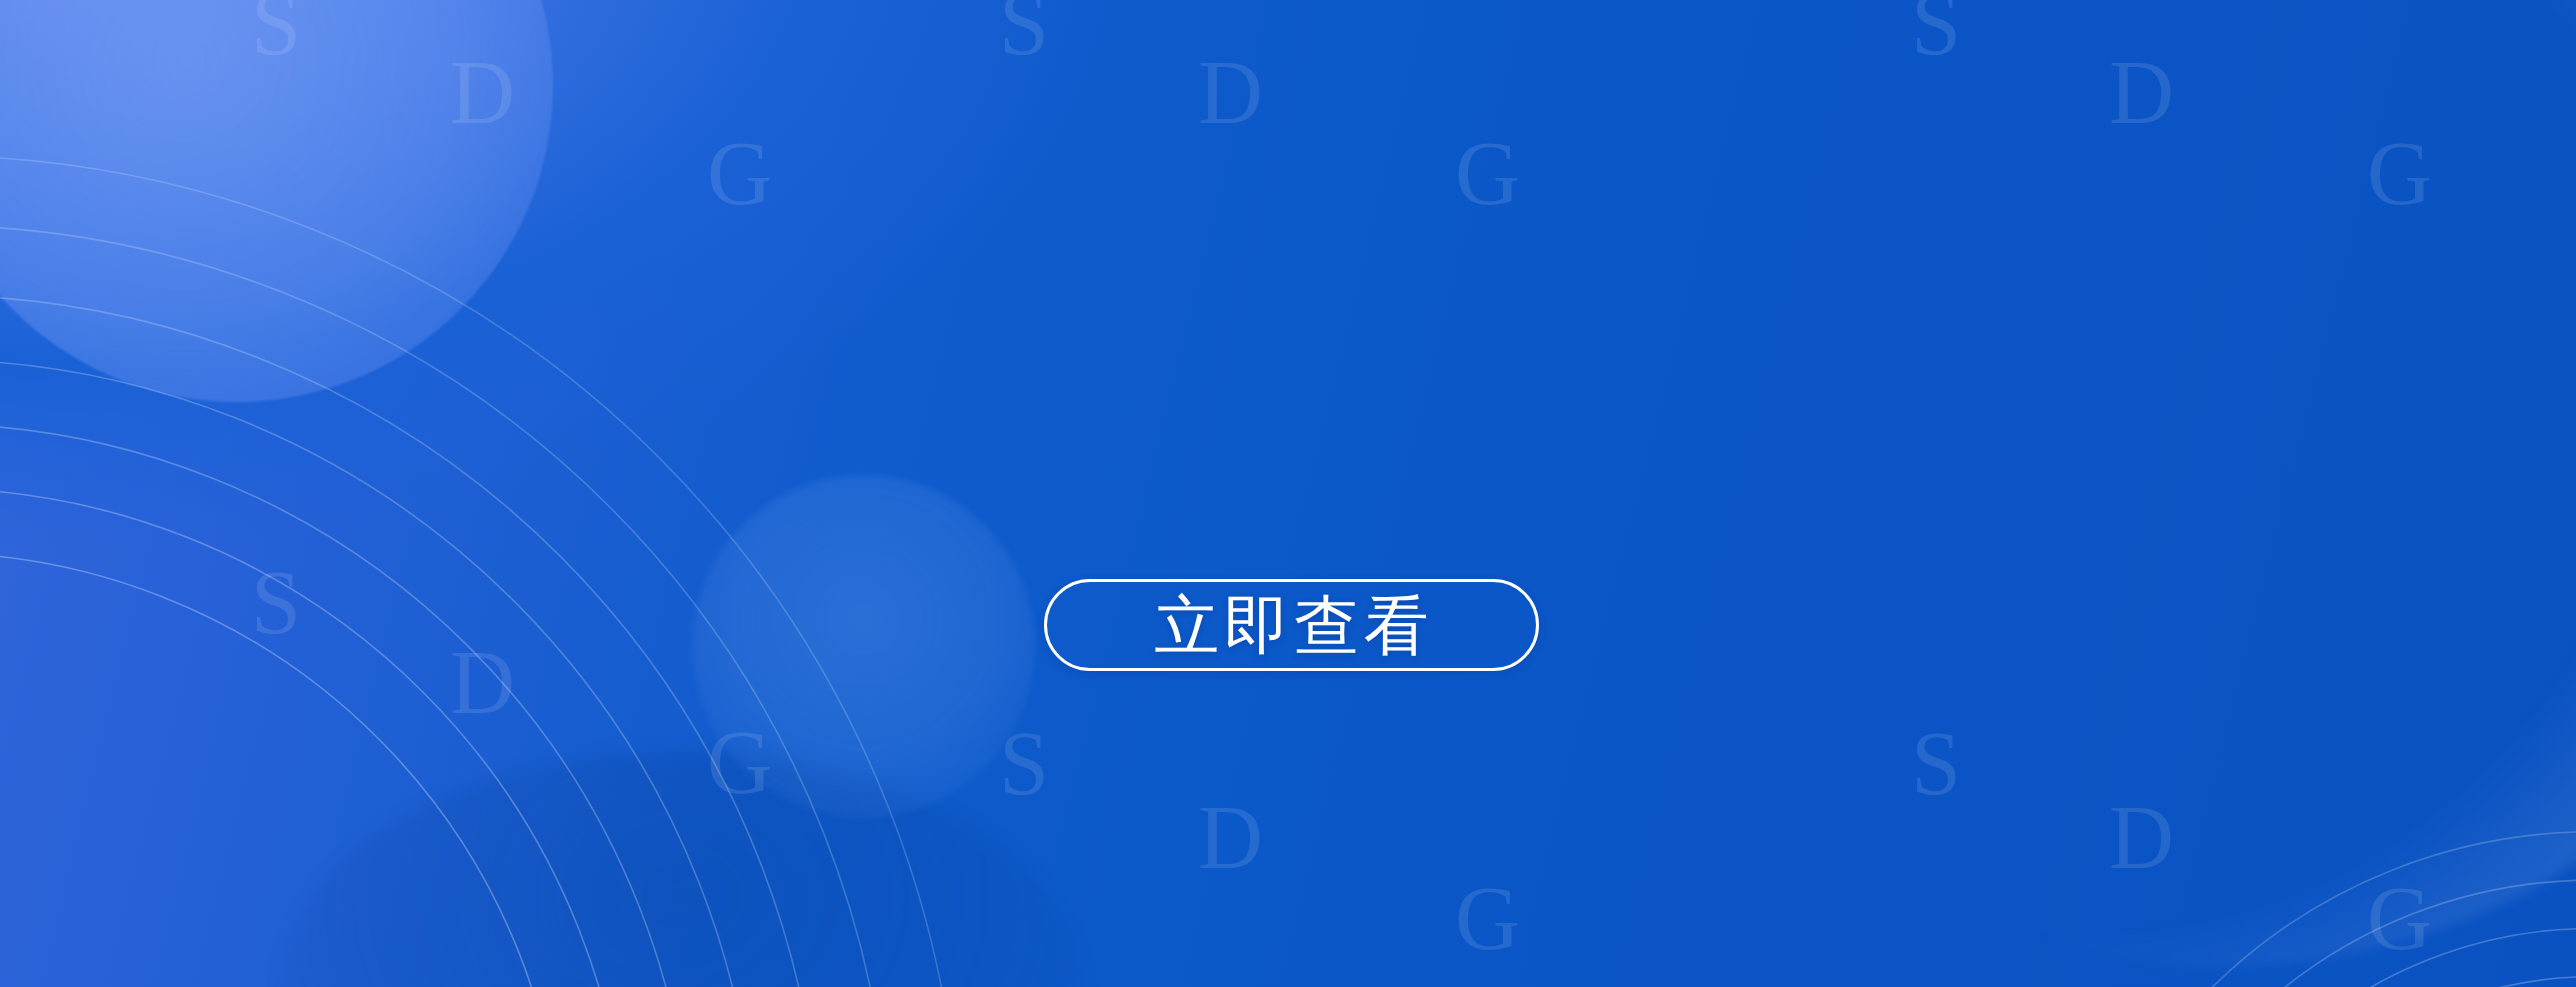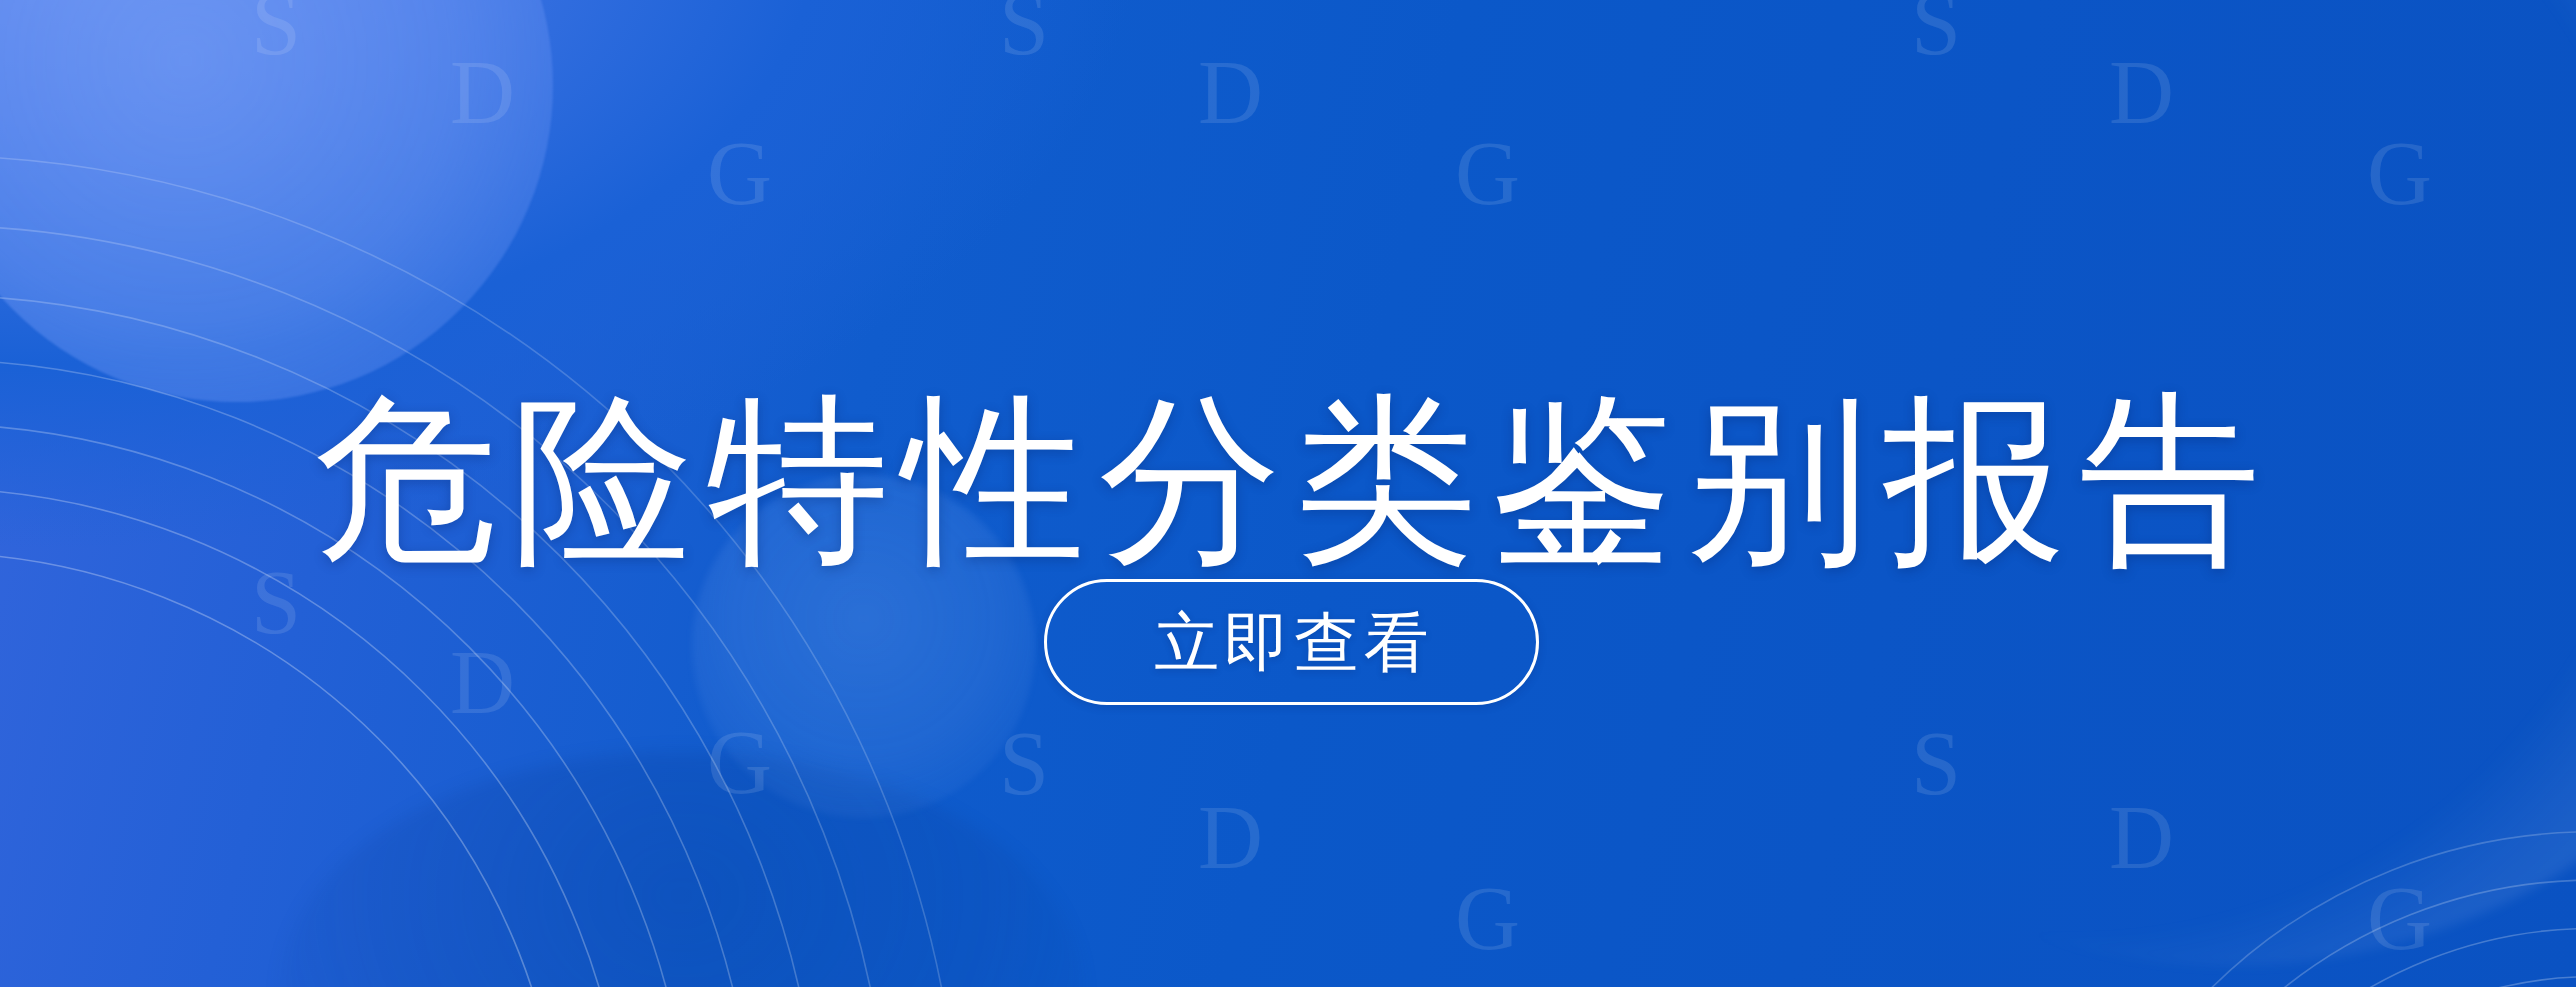--- a/index.html
+++ b/index.html
@@ -118,21 +118,21 @@
     letter-spacing: 14px;
     text-indent: 14px;
     white-space: nowrap;
     text-shadow: 0 3.2px 11.8px rgba(0, 30, 96, 0.30);
   }
   #cta-button {
     position: absolute;
     left: 1044px;
     top: 579px;
     width: 495px;
-    height: 126px;
+    height: 92px;
     box-sizing: border-box;
     border: 3.8px solid #ffffff;
     border-radius: 63px;
     background: transparent;
     display: flex;
     align-items: center;
     justify-content: center;
     cursor: pointer;
     box-shadow: 0 2.1px 8.6px rgba(0, 30, 96, 0.18);
   }
@@ -192,21 +192,20 @@
         <circle cx="4830" cy="2560" r="560" stroke="rgba(255,255,255,0.34)" stroke-width="3" fill="none" opacity="0.85"></circle>
         <circle cx="4830" cy="2560" r="650" stroke="rgba(255,255,255,0.34)" stroke-width="3" fill="none" opacity="0.80"></circle>
         <circle cx="4830" cy="2560" r="740" stroke="rgba(255,255,255,0.34)" stroke-width="3" fill="none" opacity="0.75"></circle>
         <circle cx="4830" cy="2560" r="830" stroke="rgba(255,255,255,0.34)" stroke-width="3" fill="none" opacity="0.70"></circle>
         <circle cx="4830" cy="2560" r="920" stroke="rgba(255,255,255,0.34)" stroke-width="3" fill="none" opacity="0.65"></circle>
         <circle cx="4830" cy="2560" r="1010" stroke="rgba(255,255,255,0.34)" stroke-width="3" fill="none" opacity="0.60"></circle>
       </g>
   </svg>
 
   <div id="content">
-    <h1 id="page-title">危险特性分类鉴别报告</h1>
 
     <div id="cta-button" role="button">
       <span id="cta-label">立即查看</span>
     </div>
   </div>
 
 </div>
 
 
 </body></html>

